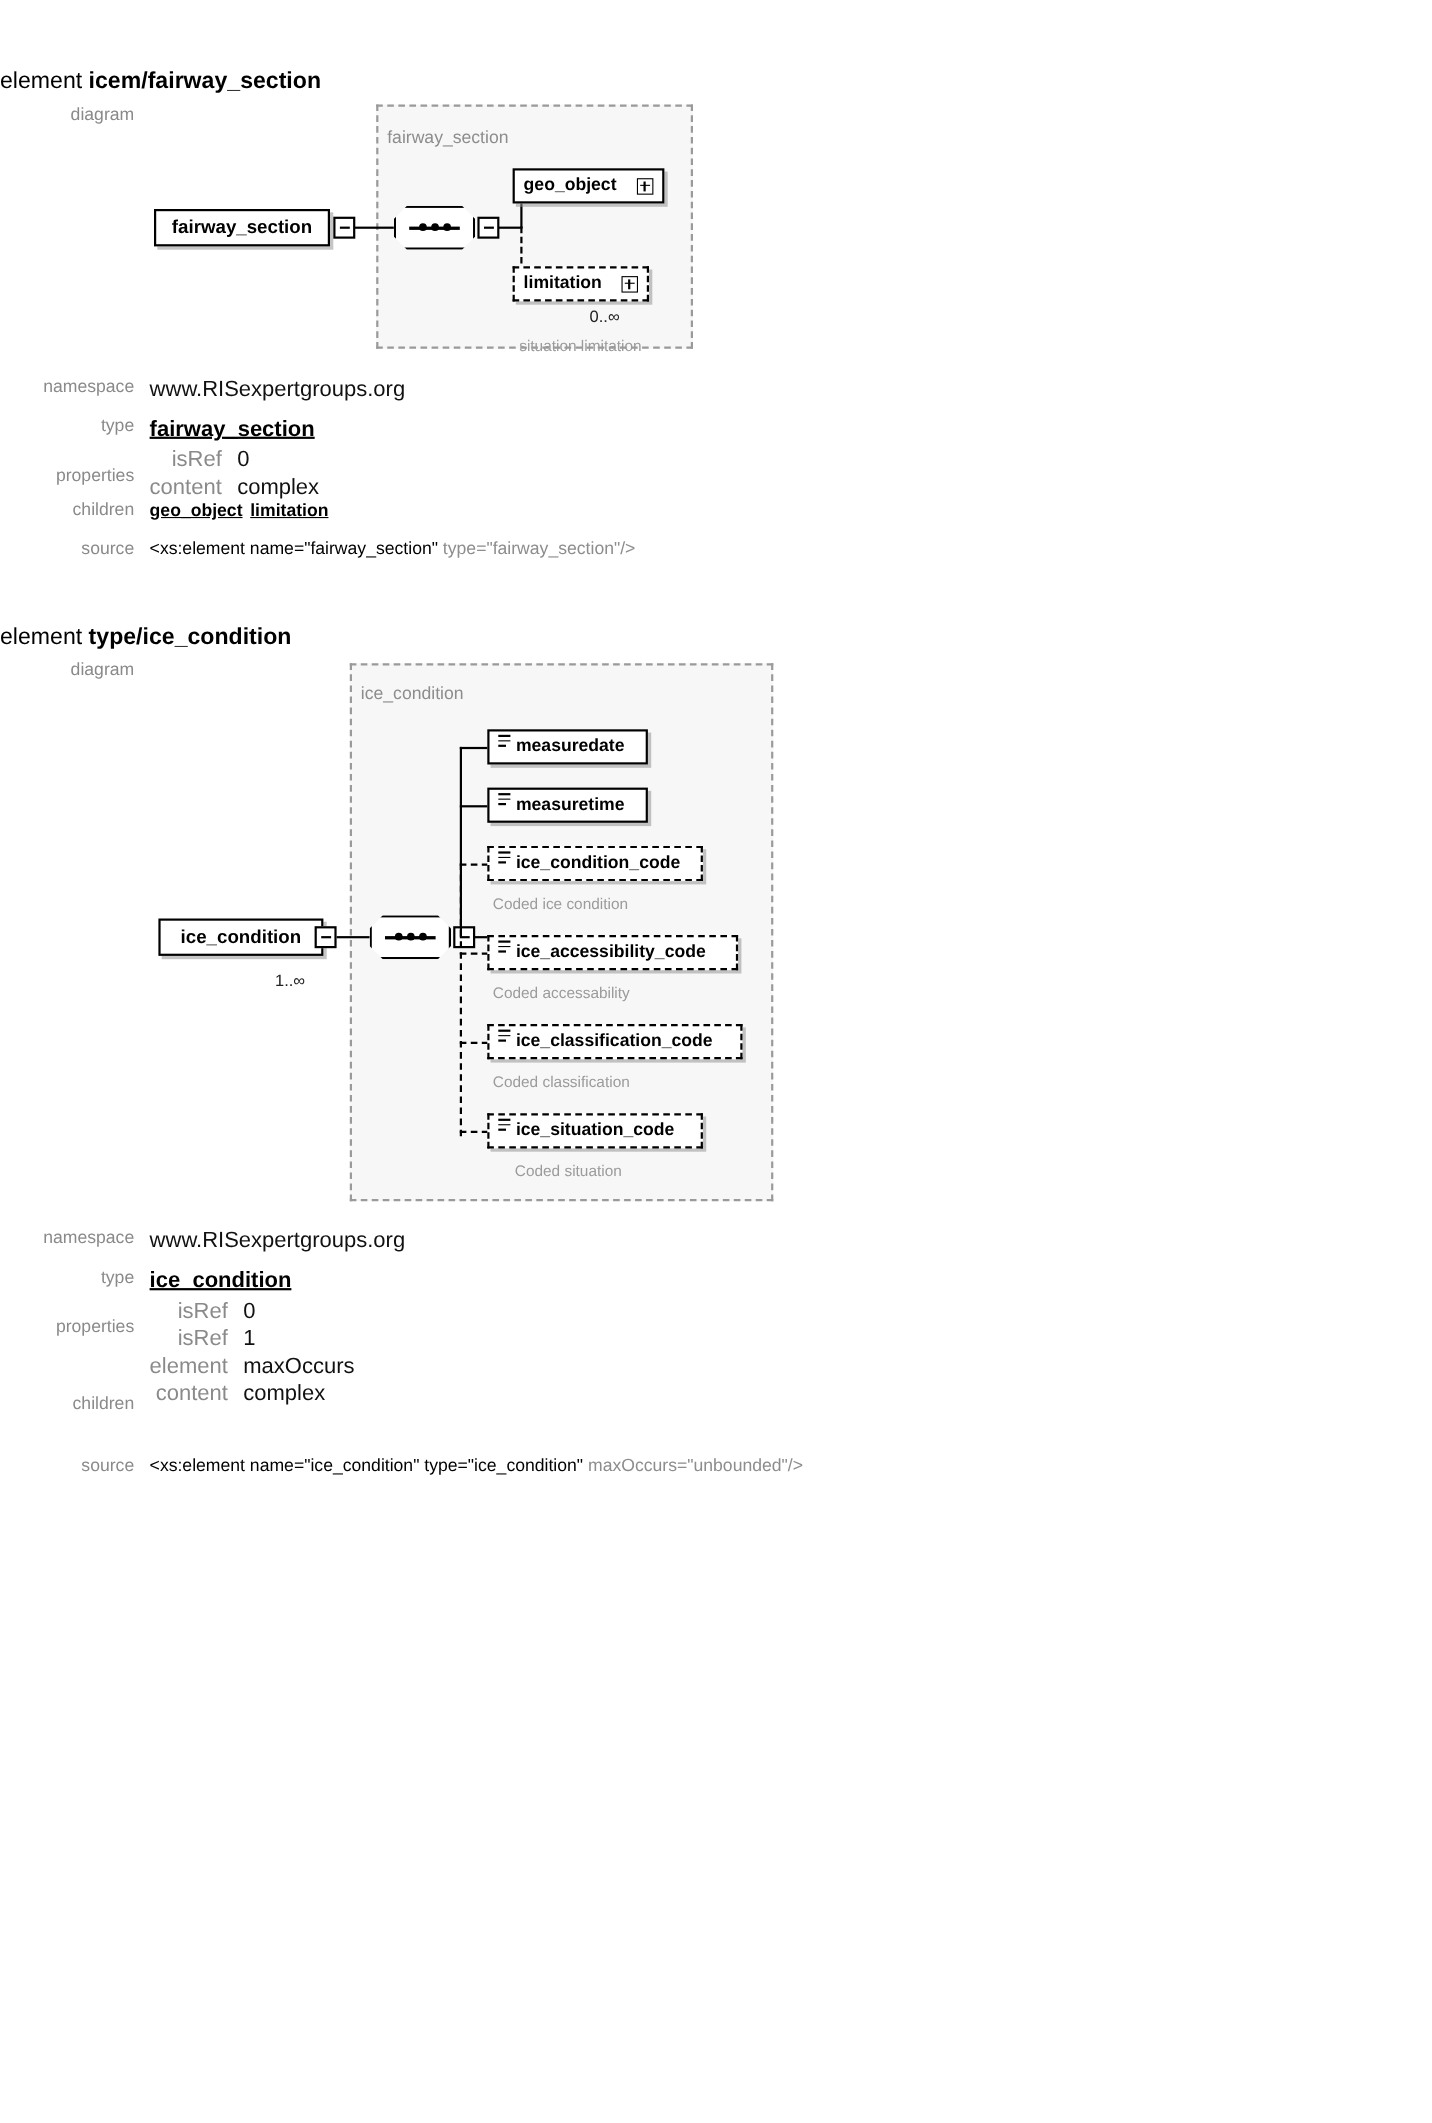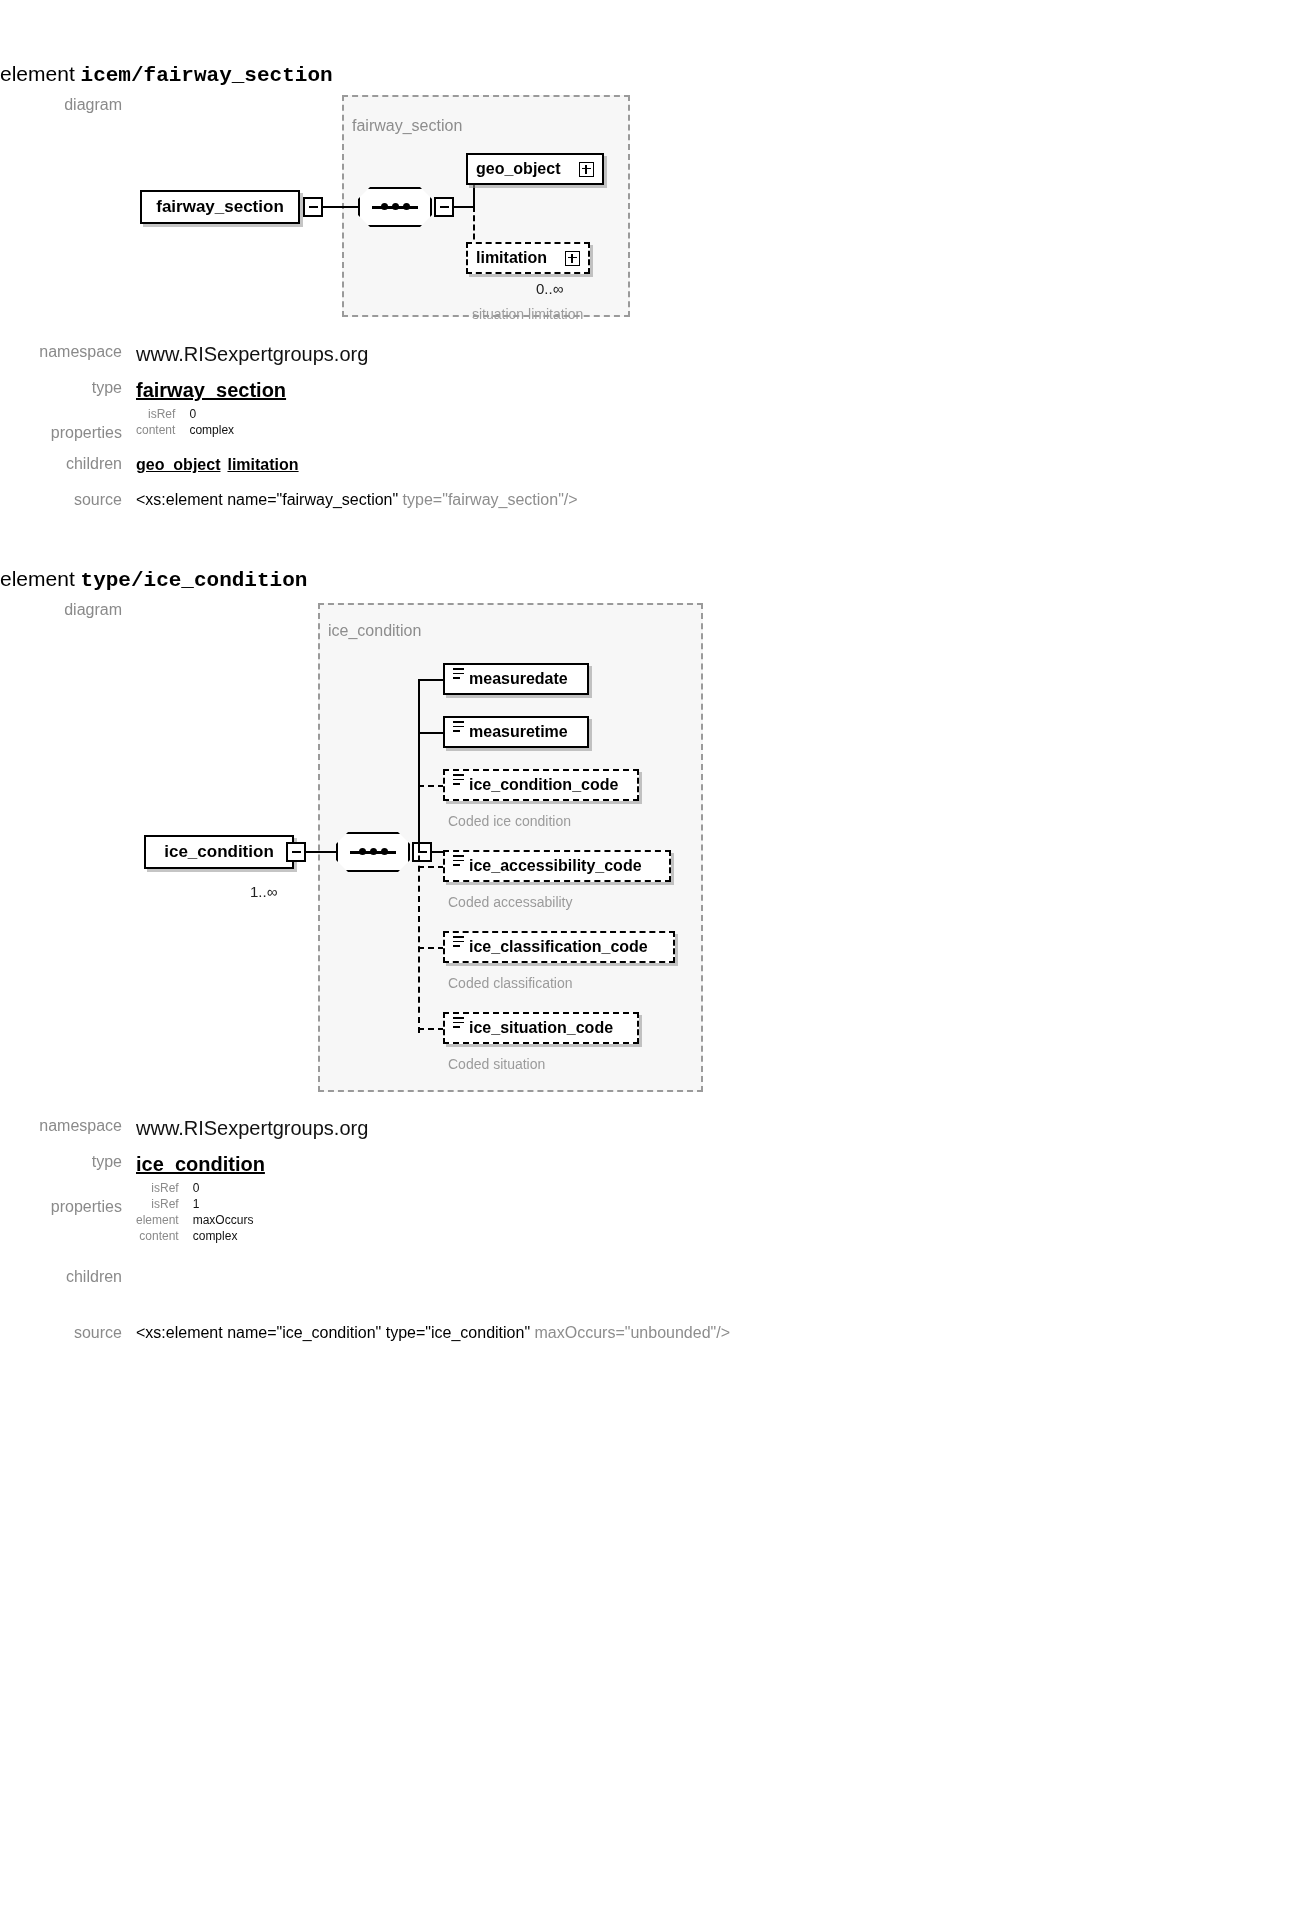--- a/index.html
+++ b/index.html
@@ -13,21 +13,21 @@
   .page{position:relative;width:1302px;height:1930px;overflow:hidden;}
 
   
   .elem-heading{
     position:absolute;
     font-size:21px;
     font-weight:400;
     color:#000;
     white-space:nowrap;
   }
-  .elem-heading b{font-weight:bold;font-family:Liberation Mono, monospace;}
+  .elem-heading b{font-weight:bold;}
 
   
   .row{position:absolute;display:flex;align-items:flex-start;}
   .rlabel{
     width:136px;
     text-align:right;
     color:#8a8a8a;
     font-size:16px;
     padding-right:14px;
     box-sizing:border-box;
@@ -39,21 +39,21 @@
   }
   .children-list{max-width:940px;line-height:1.28;}
   .children-list a{
     font-weight:bold;text-decoration:underline;color:#000;margin-right:7px;
     white-space:nowrap;cursor:pointer;
   }
   .source-line{font-size:16px;white-space:nowrap;}
   .source-line .dim{color:#8d8d8d;}
 
   
-  .proptable{display:grid;grid-template-columns:auto auto;column-gap:14px;row-gap:2px;font-size:12px;}
+  .proptable{display:grid;grid-template-columns:auto auto;column-gap:14px;row-gap:2px;font-size:20px;}
   .proptable .pk{color:#8a8a8a;text-align:right;white-space:nowrap;}
   .proptable .pv{color:#111;white-space:nowrap;}
 
   
   .diagram{position:absolute;}
   .dbox{
     position:absolute;
     background:#f7f7f7;
     border:2px dashed #9a9a9a;
     box-sizing:border-box;
@@ -335,21 +335,21 @@
     <div class="caption" style="left:448px;top:380px;">Coded classification</div>
 
     <div class="node dashed" style="left:443px;top:417px;width:196px;height:32px;">
       <span class="typeicon">
           <i></i>
           <i></i>
           <i></i>
         </span>
       <span class="ntext">ice_situation_code</span>
     </div>
-    <div class="caption" style="left:448px;top:461px;">Coded situation</div>
+    <div class="caption" style="left:468px;top:461px;">Coded situation</div>
   </div>
 
   <div class="row" style="left:0px;top:1117px;">
     <div class="rlabel">namespace</div>
     <div class="rvalue">www.RISexpertgroups.org</div>
   </div>
 
   <div class="row" style="left:0px;top:1153px;">
     <div class="rlabel">type</div>
     <div class="rvalue link">ice_condition</div>

